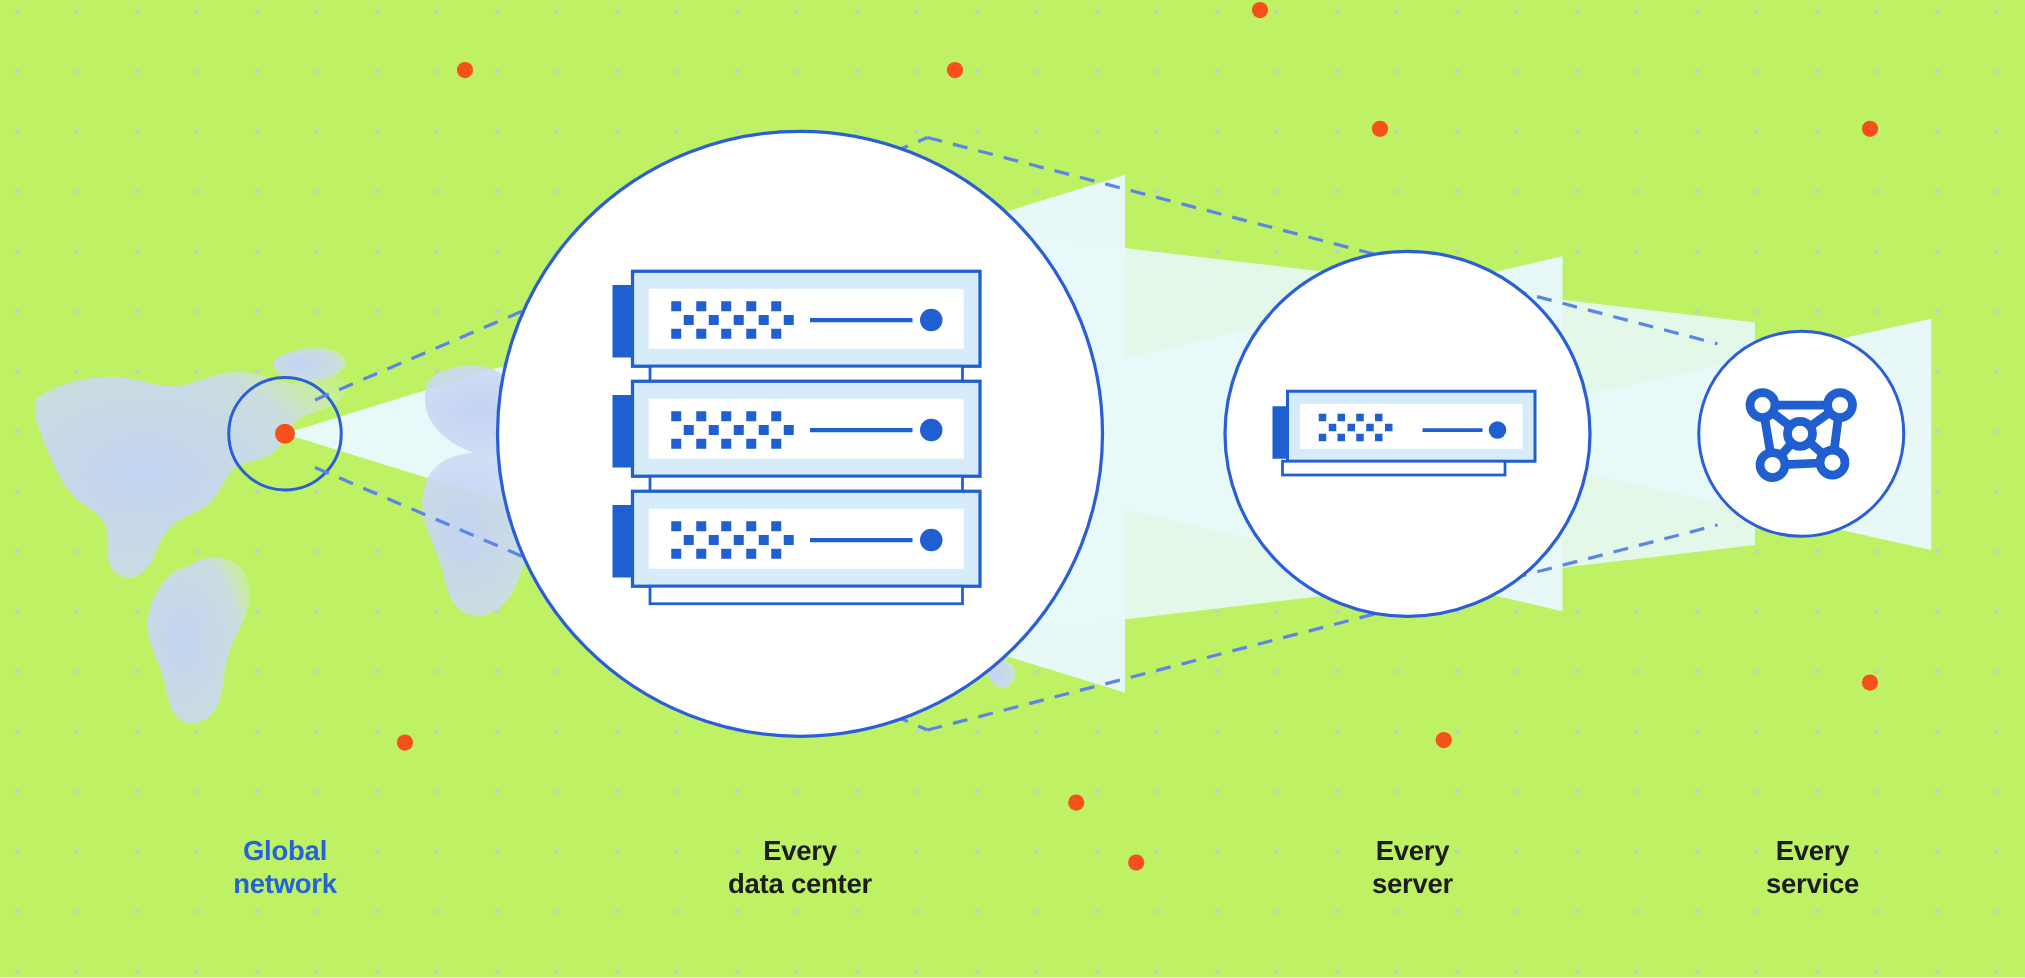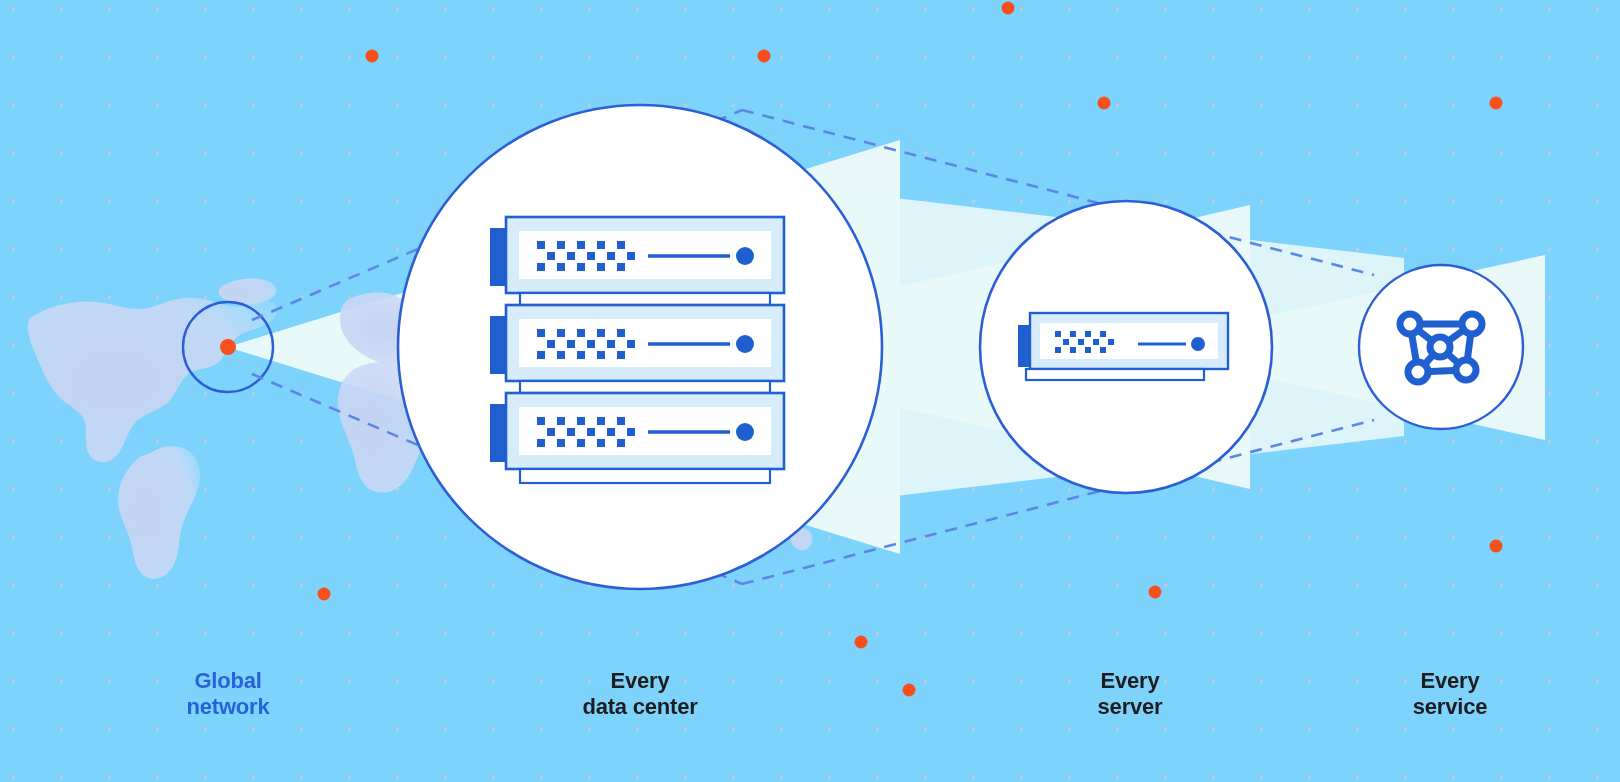--- a/index.html
+++ b/index.html
@@ -7,21 +7,21 @@
     width: 1620px;
     height: 782px;
     overflow: hidden;
     background: #ffffff;
     font-family: "Liberation Sans", sans-serif;
   }
   #stage {
     position: relative;
     width: 1620px;
     height: 782px;
-    background: #7dd3fc;
+    background: #bef264;
   }
   #stage svg.layer {
     position: absolute;
     left: 0; top: 0;
     width: 1620px;
     height: 782px;
   }
   .labels {
     position: absolute;
     left: 0; top: 0;

